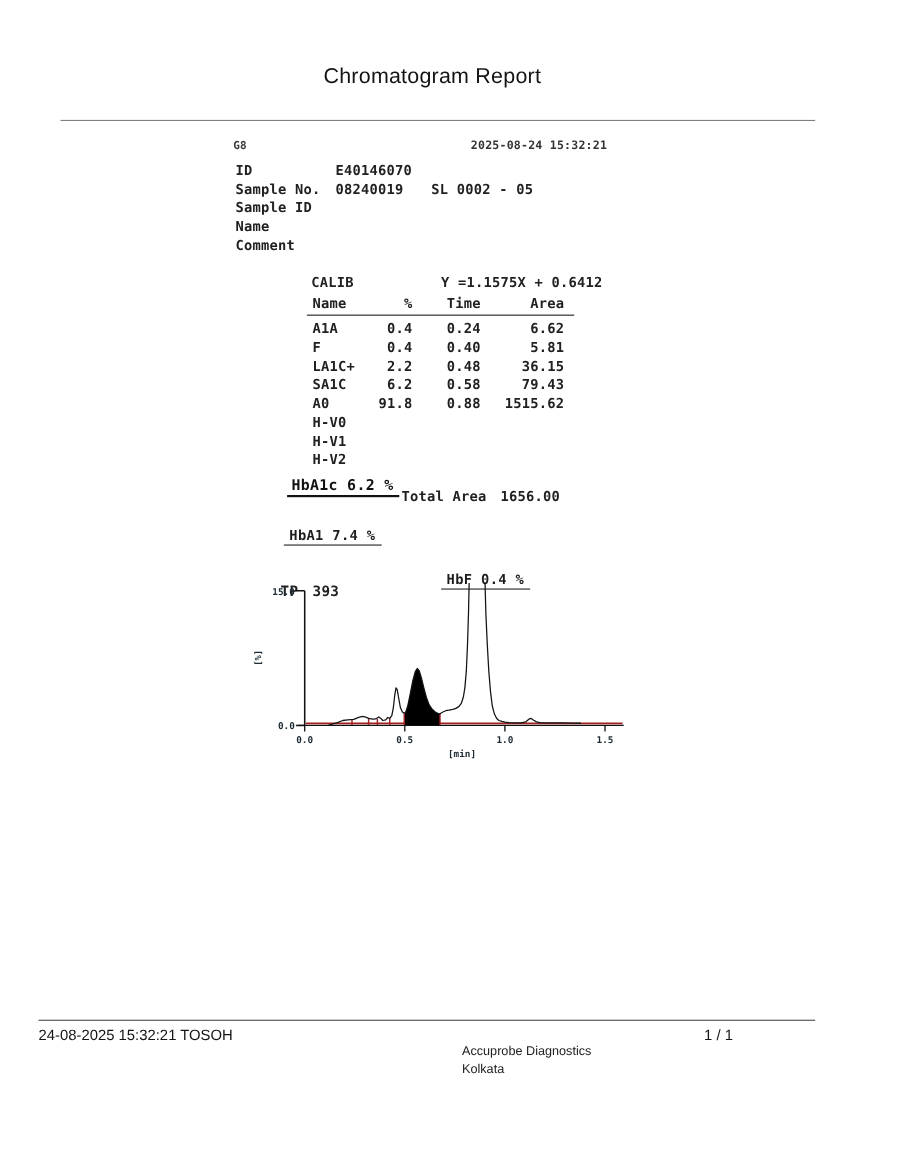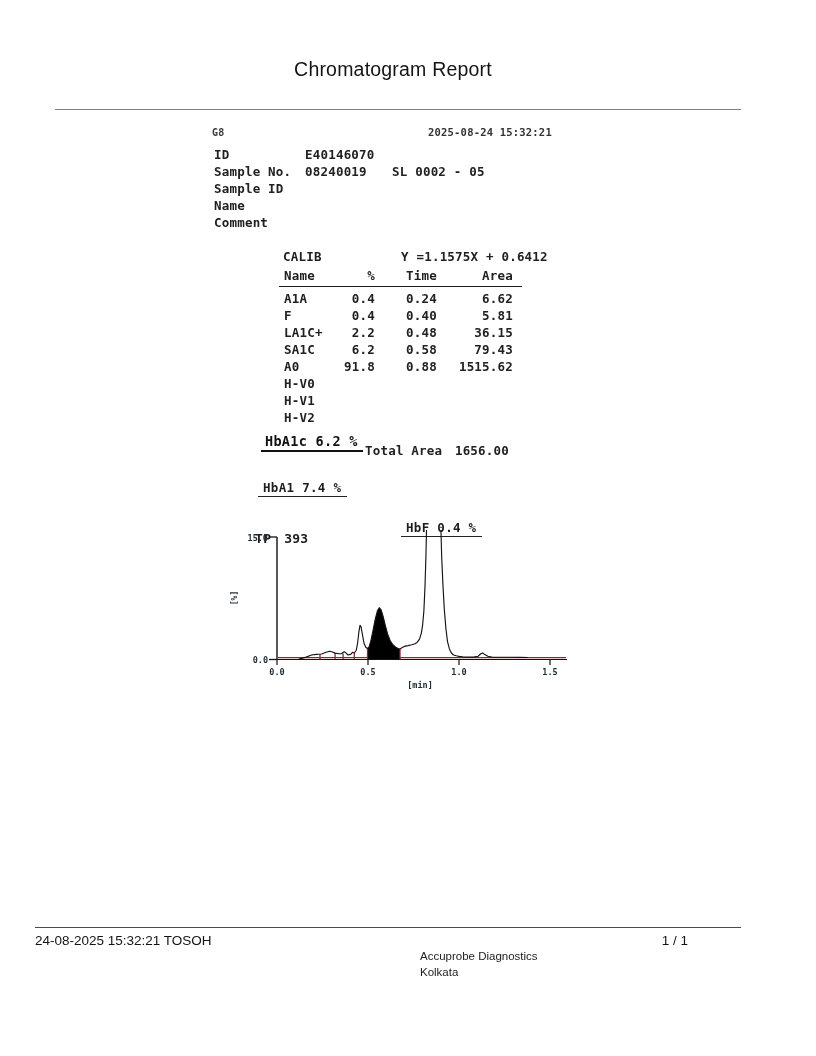--- a/index.html
+++ b/index.html
@@ -35,21 +35,21 @@
     display:inline-block; font-family:"DejaVu Sans Mono", monospace; font-weight:700;
     font-size:13.5px; color:#111; letter-spacing:0.3px;
     border-bottom:2px solid #111; padding:0 5px 1px 4px; white-space:pre;
   }
   .result-sub {
     display:inline-block; font-family:"DejaVu Sans Mono", monospace; font-weight:700;
     font-size:12.5px; color:#1d1d1d; letter-spacing:0.3px;
     border-bottom:1.6px solid #222; padding:0 6px 1px 5px; white-space:pre;
   }
   .footer-left { left:35px; top:933px; font-size:13.5px; color:#141414; }
-  .footer-page { left:640px; top:933px; width:70px; text-align:center; font-size:13.5px; color:#141414; }
+  .footer-page { left:640px; top:933px; width:70px; text-align:left; font-size:13.5px; color:#141414; }
   .org { left:420px; font-size:11.5px; color:#222; }
 </style>
 </head>
 <body>
 
 <div class="page">
 
   <div class="abs title">Chromatogram Report</div>
   <div class="abs rule-top"></div>
 

